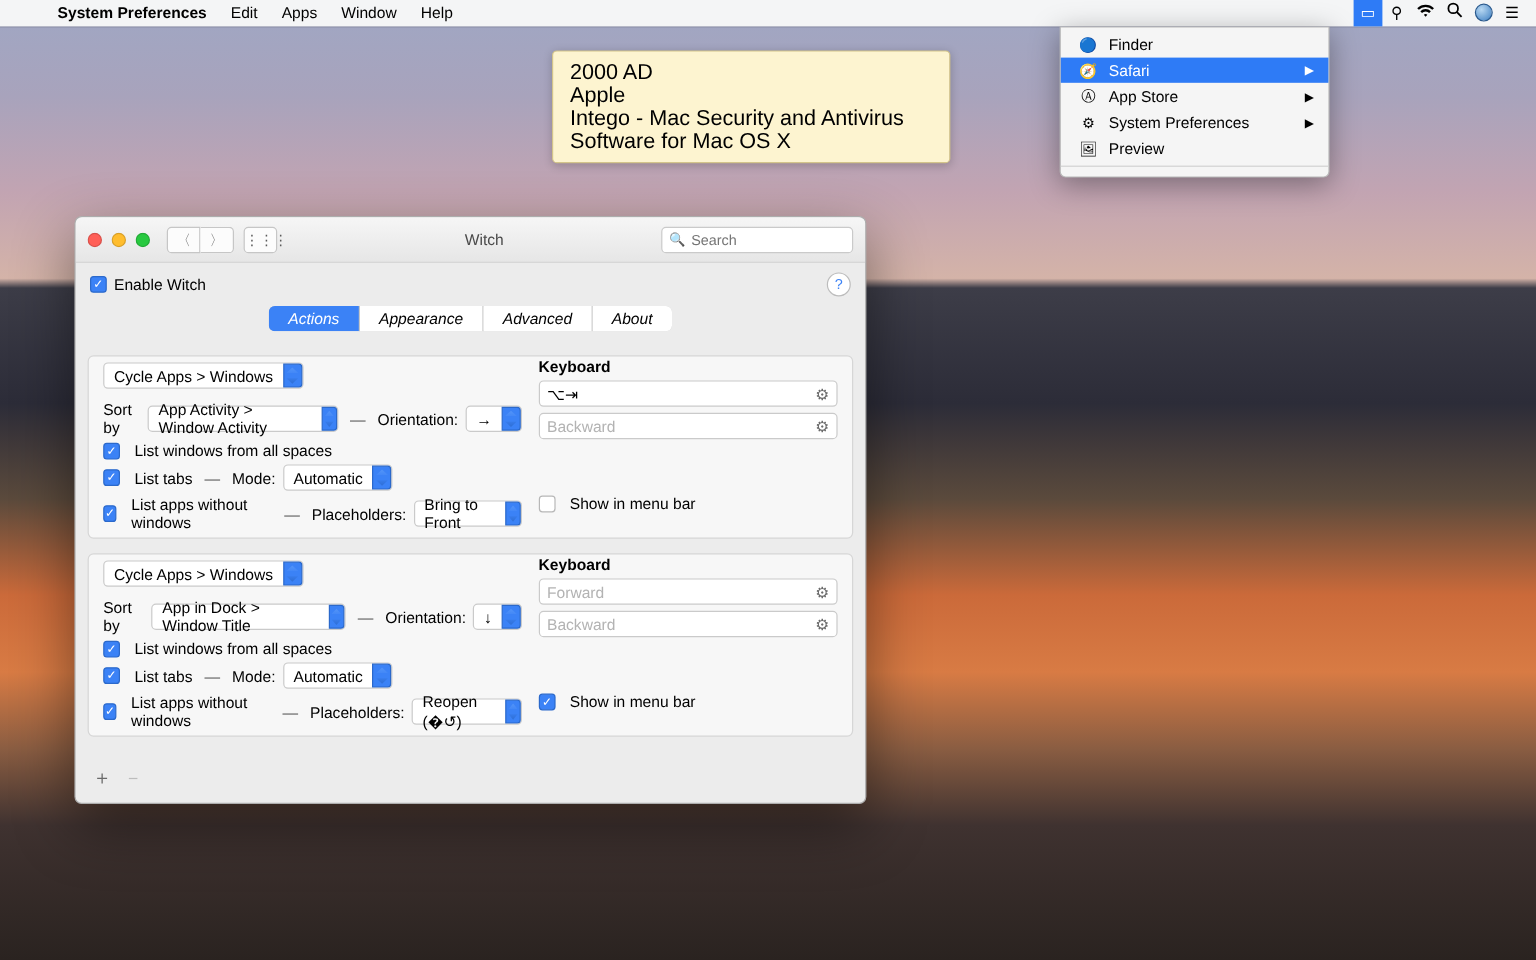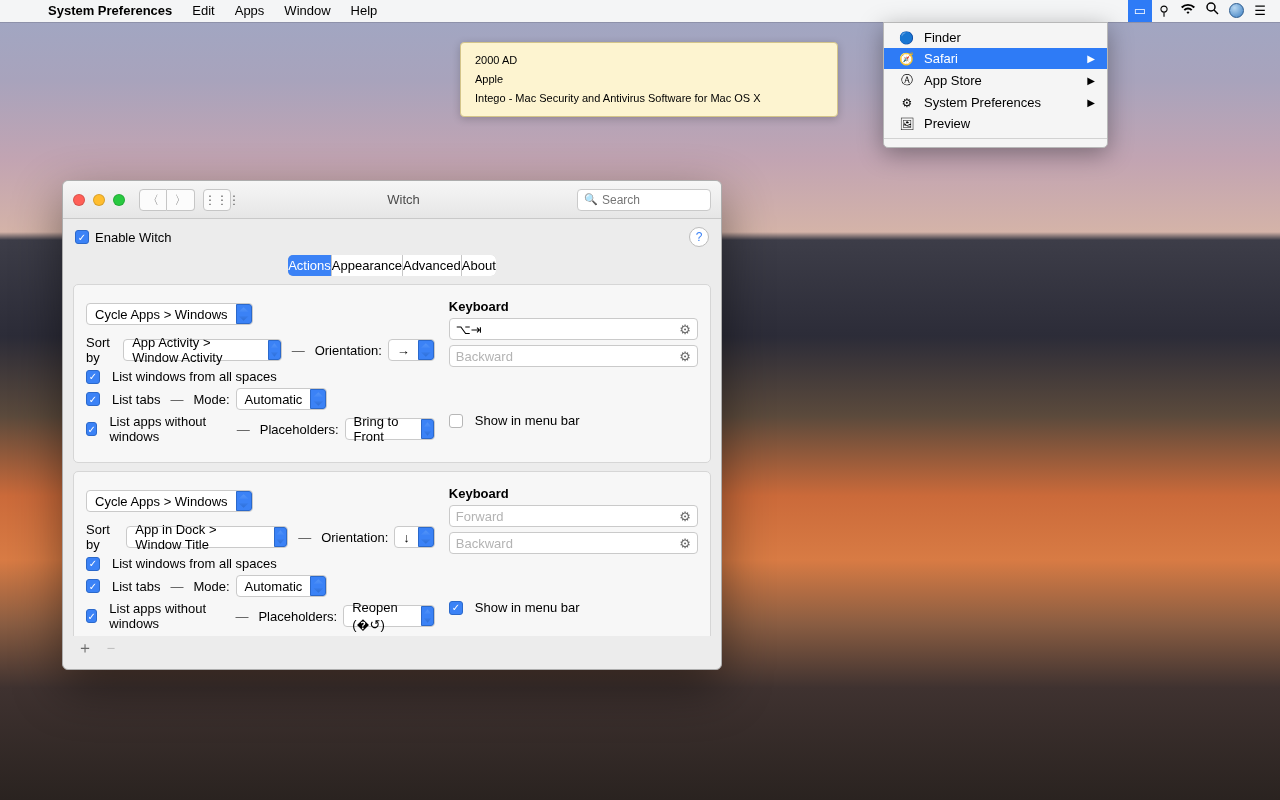--- a/index.html
+++ b/index.html
@@ -24,23 +24,23 @@
 }
 .menubar .apple-icon { width: 20px; text-align: center; margin-left: 12px; margin-right: 6px; }
 .menubar .menu-item { padding: 0 10px; line-height: 22px; cursor: default; }
 .menubar .menu-item.bold { font-weight: 600; }
 .menubar .spacer { flex: 1; }
 .menubar .status-icon { width: 24px; text-align: center; line-height: 22px; font-size: 13px; }
 .menubar .status-icon.active { background: #2e7bf6; color: #fff; }
 .globe { width: 15px; height: 15px; border-radius: 50%; background: radial-gradient(circle at 35% 30%, #b8d8f2, #3d7fc2); display: inline-block; vertical-align: -3px; border: 1px solid #2a5a8e; }
 
 .yellow-panel {
-  position: absolute; left: 460px; top: 42px; width: 378px;
+  position: absolute; left: 460px; top: 42px; width: 332px;
   background: #fdf4d0; border: 1px solid #d3c48a; border-radius: 4px;
-  padding: 8px 14px; font-size: 11px; line-height: 19px;
+  padding: 8px 14px; font-size: 18px; line-height: 19px;
   box-shadow: 0 2px 8px rgba(0,0,0,0.2);
   z-index: 30;
 }
 
 .dropdown {
   position: absolute; left: 883px; top: 22px; width: 225px;
   background: #f5f5f5; border: 1px solid #b8b8b8; border-radius: 0 0 5px 5px;
   box-shadow: 0 6px 24px rgba(0,0,0,0.35);
   z-index: 60; padding: 4px 0;
 }
@@ -68,39 +68,39 @@
 .traffic { display: flex; gap: 8px; }
 .tl { width: 12px; height: 12px; border-radius: 50%; border: 0.5px solid rgba(0,0,0,0.15); }
 .tl.red { background: #ff5f57; } .tl.yel { background: #ffbd2e; } .tl.grn { background: #28c940; }
 .nav-btns { display: flex; margin-left: 14px; }
 .nav-btn { width: 28px; height: 22px; background: #fcfcfc; border: 1px solid #c6c6c6; text-align: center; line-height: 20px; font-size: 12px; color: #7a7a7a; }
 .nav-btn:first-child { border-radius: 4px 0 0 4px; }
 .nav-btn:last-child { border-radius: 0 4px 4px 0; border-left: none; }
 .grid-btn { width: 28px; height: 22px; background: #fcfcfc; border: 1px solid #c6c6c6; border-radius: 4px; margin-left: 8px; text-align: center; line-height: 20px; font-size: 12px; color: #5a5a5a; }
 .win-title { position: absolute; left: 0; right: 0; text-align: center; font-size: 13px; color: #4a4a4a; pointer-events: none; padding-left: 23px; }
 .search-wrap { margin-left: auto; position: relative; }
-.search-input { width: 134px; height: 22px; border: 1px solid #cacaca; border-radius: 4px; background: #fff; padding: 0 8px 0 24px; font-size: 12px; }
+.search-input { width: 160px; height: 22px; border: 1px solid #cacaca; border-radius: 4px; background: #fff; padding: 0 8px 0 24px; font-size: 12px; }
 .search-wrap .mag { position: absolute; left: 7px; top: 4px; color: #8a8a8a; font-size: 11px; }
 
 .content-top { padding: 8px 12px 2px; display: flex; align-items: center; }
 .chk { width: 14px; height: 14px; border-radius: 3px; background: #3b82f6; border: 1px solid #2b69cb; margin-right: 6px; display: inline-flex; align-items: center; justify-content: center; color: #fff; font-size: 10px; }
 .chk.off { background: #fff; border-color: #b7b7b7; }
 .help { margin-left: auto; width: 20px; height: 20px; border-radius: 50%; border: 1px solid #bcbcbc; background: #fff; text-align: center; line-height: 18px; color: #3b82f6; font-size: 12px; }
 
 .tabs { display: flex; justify-content: center; margin: 6px 0 8px; }
 .seg { display: flex; border-radius: 5px; overflow: hidden; box-shadow: inset 0 0 0 1px #c6c6c6; }
-.seg .tab { padding: 3px 0; font-size: 13px; background: #fff; border-right: 1px solid #c6c6c6; cursor: default; }
+.seg .tab { padding: 3px 16px; font-size: 13px; background: #fff; border-right: 1px solid #c6c6c6; cursor: default; font-style: italic; }
 .seg .tab:last-child { border-right: none; text-align: center; }
 .seg .tab.active { background: #3b82f6; color: #fff; }
 
 .pane-scroll { flex: 1; padding: 0 10px 4px; overflow: hidden; }
 .group {
   background: #f7f7f7; border: 1px solid #d6d6d6; border-radius: 5px;
-  padding: 14px 12px; margin-bottom: 8px;
-  display: flex; gap: 14px;
+  padding: 1px 12px; margin-bottom: 8px;
+  display: flex; gap: 14px; margin-top: 12px;
 }
 .group .left { flex: 1.4; }
 .group .right { flex: 1; }
 .row { display: flex; align-items: center; gap: 6px; margin: 4px 0; font-size: 13px; }
 .dash { color: #555; padding: 0 4px; }
 
 .popup {
   display: inline-flex; align-items: center; background: #fff;
   border: 1px solid #cacaca; border-radius: 4px; height: 22px;
   padding: 0 0 0 8px; font-size: 13px;

